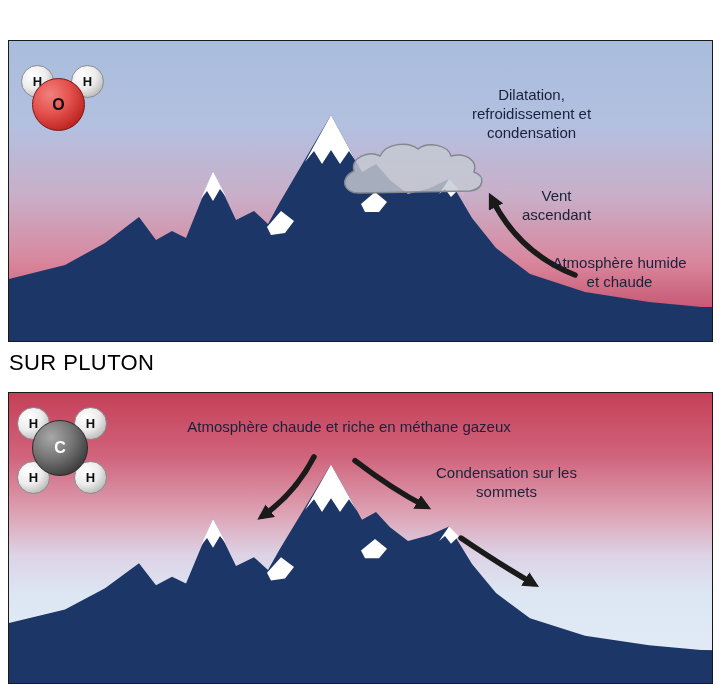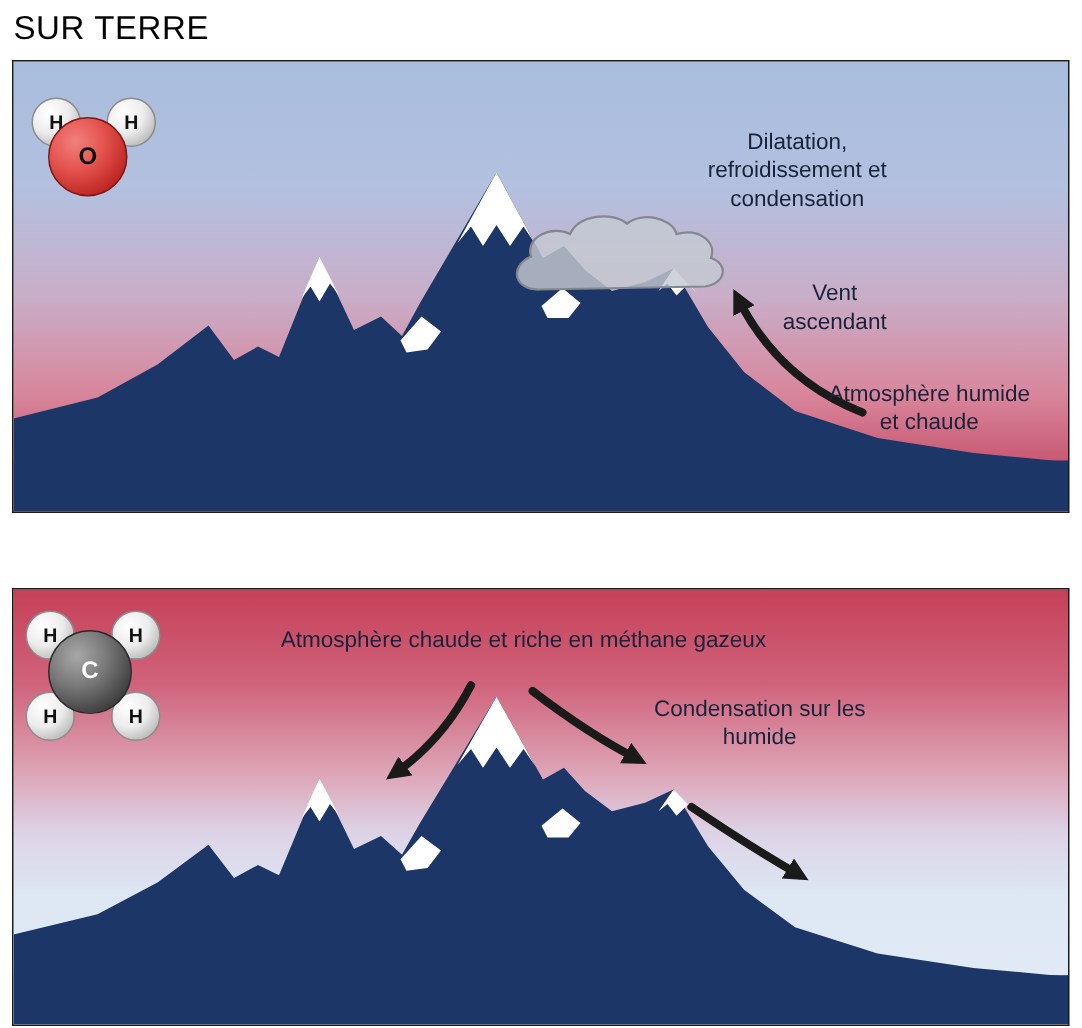--- a/index.html
+++ b/index.html
@@ -20,21 +20,20 @@
   .sphere.o{width:53px;height:53px;font-size:16px;color:#0d0d0d;border:1px solid #7e1512;
     background:radial-gradient(circle at 34% 30%,#f2807c 0%,#e4524e 40%,#bb2421 78%,#8e1512 100%);}
   .sphere.c{width:56px;height:56px;font-size:16px;color:#ffffff;border:1px solid #2a2a2a;
     background:radial-gradient(circle at 34% 30%,#a8a8a8 0%,#777777 40%,#3d3d3d 78%,#202020 100%);}
 </style>
 </head>
 <body>
 
 <div class="page">
 
-  <div class="section-title" style="top:6px">SUR TERRE</div>
 
   <div class="panel panel-earth">
     <svg class="scene" viewBox="0 0 703 300" preserveAspectRatio="none">
       <defs>
         <marker id="ah1" markerUnits="userSpaceOnUse" markerWidth="20" markerHeight="16" refX="9" refY="8" orient="auto">
           <path d="M0,0 L16,8 L0,16 Z" fill="#1a1a1a"></path>
         </marker>
       </defs>
       <rect x="0" y="266" width="703" height="34" fill="#1c3667"></rect>
       <polygon fill="#1c3667" points="0,238 56,224 96,202 130,176 147,199 163,190 177,197 204,130 227,179 245,170 259,183 271,161 322,74 353,131 367,123 381,139 399,153 421,147 440,138 463,177 487,207 521,233 576,251 640,261 703,267 703,300 0,300"></polygon>
@@ -51,20 +50,21 @@
       <div class="sphere h" style="left:0;top:0">H</div>
       <div class="sphere h" style="left:50px;top:0">H</div>
       <div class="sphere o" style="left:11px;top:13px">O</div>
     </div>
 
     <div class="label" style="left:440px;top:44px;width:165px">Dilatation, refroidissement et condensation</div>
     <div class="label" style="left:543px;top:212px;width:135px">Atmosphère humide et chaude</div>
     <div class="label" style="left:500px;top:145px;width:95px">Vent ascendant</div>
   </div>
 
+  <div class="section-title" style="top:350px">SUR PLUTON</div>
 
   <div class="panel panel-pluto">
     <svg class="scene" viewBox="0 0 703 300" preserveAspectRatio="none">
       <defs>
         <marker id="ah2" markerUnits="userSpaceOnUse" markerWidth="20" markerHeight="16" refX="9" refY="8" orient="auto">
           <path d="M0,0 L16,8 L0,16 Z" fill="#1a1a1a"></path>
         </marker>
       </defs>
       <rect x="0" y="266" width="703" height="34" fill="#1c3667"></rect>
       <polygon fill="#1c3667" points="0,238 56,224 96,202 130,176 147,199 163,190 177,197 204,130 227,179 245,170 259,183 271,161 322,74 353,131 367,123 381,139 399,153 421,147 440,138 463,177 487,207 521,233 576,251 640,261 703,267 703,300 0,300"></polygon>
@@ -80,16 +80,16 @@
 
     <div class="molecule" style="left:8px;top:14px;width:92px;height:88px">
       <div class="sphere h" style="left:0;top:0">H</div>
       <div class="sphere h" style="left:57px;top:0">H</div>
       <div class="sphere h" style="left:0;top:54px">H</div>
       <div class="sphere h" style="left:57px;top:54px">H</div>
       <div class="sphere c" style="left:15px;top:13px">C</div>
     </div>
 
     <div class="label" style="left:60px;top:24px;width:560px">Atmosphère chaude et riche en méthane gazeux</div>
-    <div class="label" style="left:415px;top:70px;width:165px">Condensation sur les humide</div>
+    <div class="label" style="left:415px;top:70px;width:165px">Condensation sur les sommets</div>
   </div>
 
 </div>
 
 </body></html>

